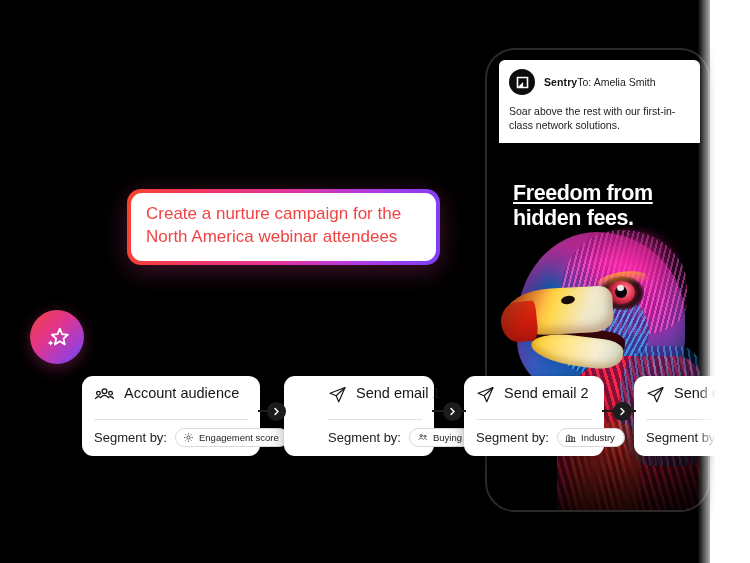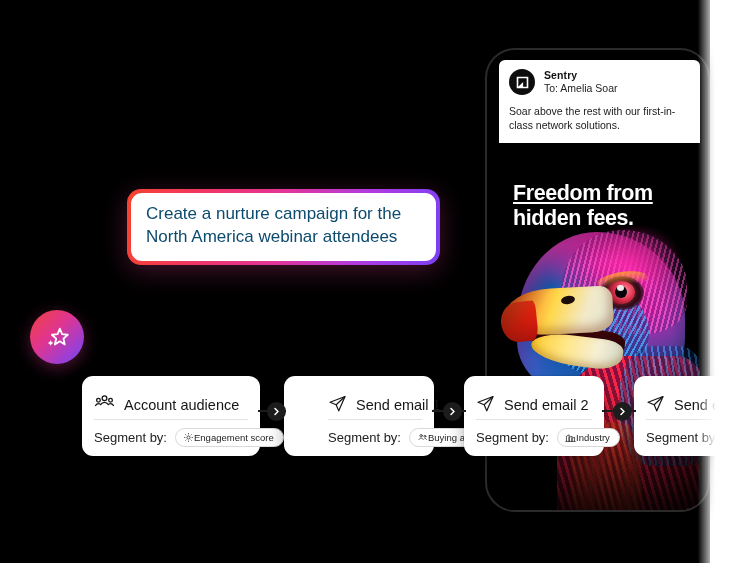--- a/index.html
+++ b/index.html
@@ -69,21 +69,21 @@
   .brand-logo {
     width: 26px; height: 26px;
     border-radius: 50%;
     background: #0d0d0d;
     display: flex;
     align-items: center;
     justify-content: center;
     flex: none;
   }
 
-  .sender-meta { display: flex; flex-direction: column; line-height: 1.22; justify-content: flex-end; }
+  .sender-meta { display: flex; flex-direction: row; line-height: 1.22; justify-content: flex-end; }
   .sender-name { font-size: 10.5px; font-weight: bold; color: #111; letter-spacing: .1px; }
   .sender-to   { font-size: 10.5px; color: #232323; }
 
   .preheader {
     margin-top: 9px;
     font-size: 10.5px;
     line-height: 1.36;
     color: #1a1a1a;
   }
 
@@ -269,21 +269,21 @@
     box-shadow: 0 6px 26px rgba(220,60,140,0.30);
   }
   #prompt-inner {
     background: #ffffff;
     border-radius: 11px;
     padding: 10px 15px 12px 15px;
   }
   #prompt-text {
     font-size: 17px;
     line-height: 1.34;
-    color: #0c4a6e;
+    color: #ef4444;
     font-family: "Liberation Sans", sans-serif;
   }
 
   
   #assistant-bubble {
     position: absolute;
     left: 85px; top: 267px;
     width: 302px;
     background: #292929;
     border-radius: 13px;
@@ -323,21 +323,21 @@
     top: 6px;
     width: 180px;
     height: 80px;
     background: #ffffff;
     border-radius: 11px;
     box-shadow: 0 5px 18px rgba(0,0,0,0.30), 0 0 0 1px rgba(0,0,0,0.05);
     padding: 9px 12px 0 12px;
   }
   .jcard-title {
     display: flex;
-    align-items: flex-end;
+    align-items: flex-start;
     gap: 9px;
     height: 28px;
   }
   .jcard-title .label {
     font-size: 14.5px;
     color: #161616;
     white-space: nowrap;
   }
   .jcard-divider {
     height: 1px;
@@ -351,20 +351,21 @@
     margin-top: 8px;
   }
   .seg-label {
     font-size: 13px;
     color: #222;
     white-space: nowrap;
   }
   .chip {
     display: inline-flex;
     align-items: center;
+    gap: 5px;
     border: 1px solid #d9d9d9;
     border-radius: 13px;
     padding: 3px 9px 3px 7px;
     background: #fff;
   }
   .chip .chip-label {
     font-size: 9.5px;
     color: #232323;
     white-space: nowrap;
   }
@@ -416,21 +417,21 @@
       <div class="sender-row">
         <span class="brand-logo">
           <svg width="15" height="15" viewBox="0 0 24 24">
             <path d="M4 4 H20 V20 H4 Z" fill="none" stroke="#ffffff" stroke-width="2.6"></path>
             <path d="M9 9 H17 V17 H9 Z" fill="#0d0d0d"></path>
             <path d="M4 20 L13 11 L13 20 Z" fill="#ffffff"></path>
           </svg>
         </span>
         <span class="sender-meta">
           <span class="sender-name">Sentry</span>
-          <span class="sender-to">To: Amelia Soar</span>
+          <span class="sender-to">To: Amelia Smith</span>
         </span>
       </div>
       <div class="preheader">Soar above the rest with our first-in-class network solutions.</div>
     </div>
 
     <div id="email-body">
       <div class="headline">Freedom from hidden fees.</div>
 
       <div id="eagle-art">
         <div class="layer e-head"></div>

